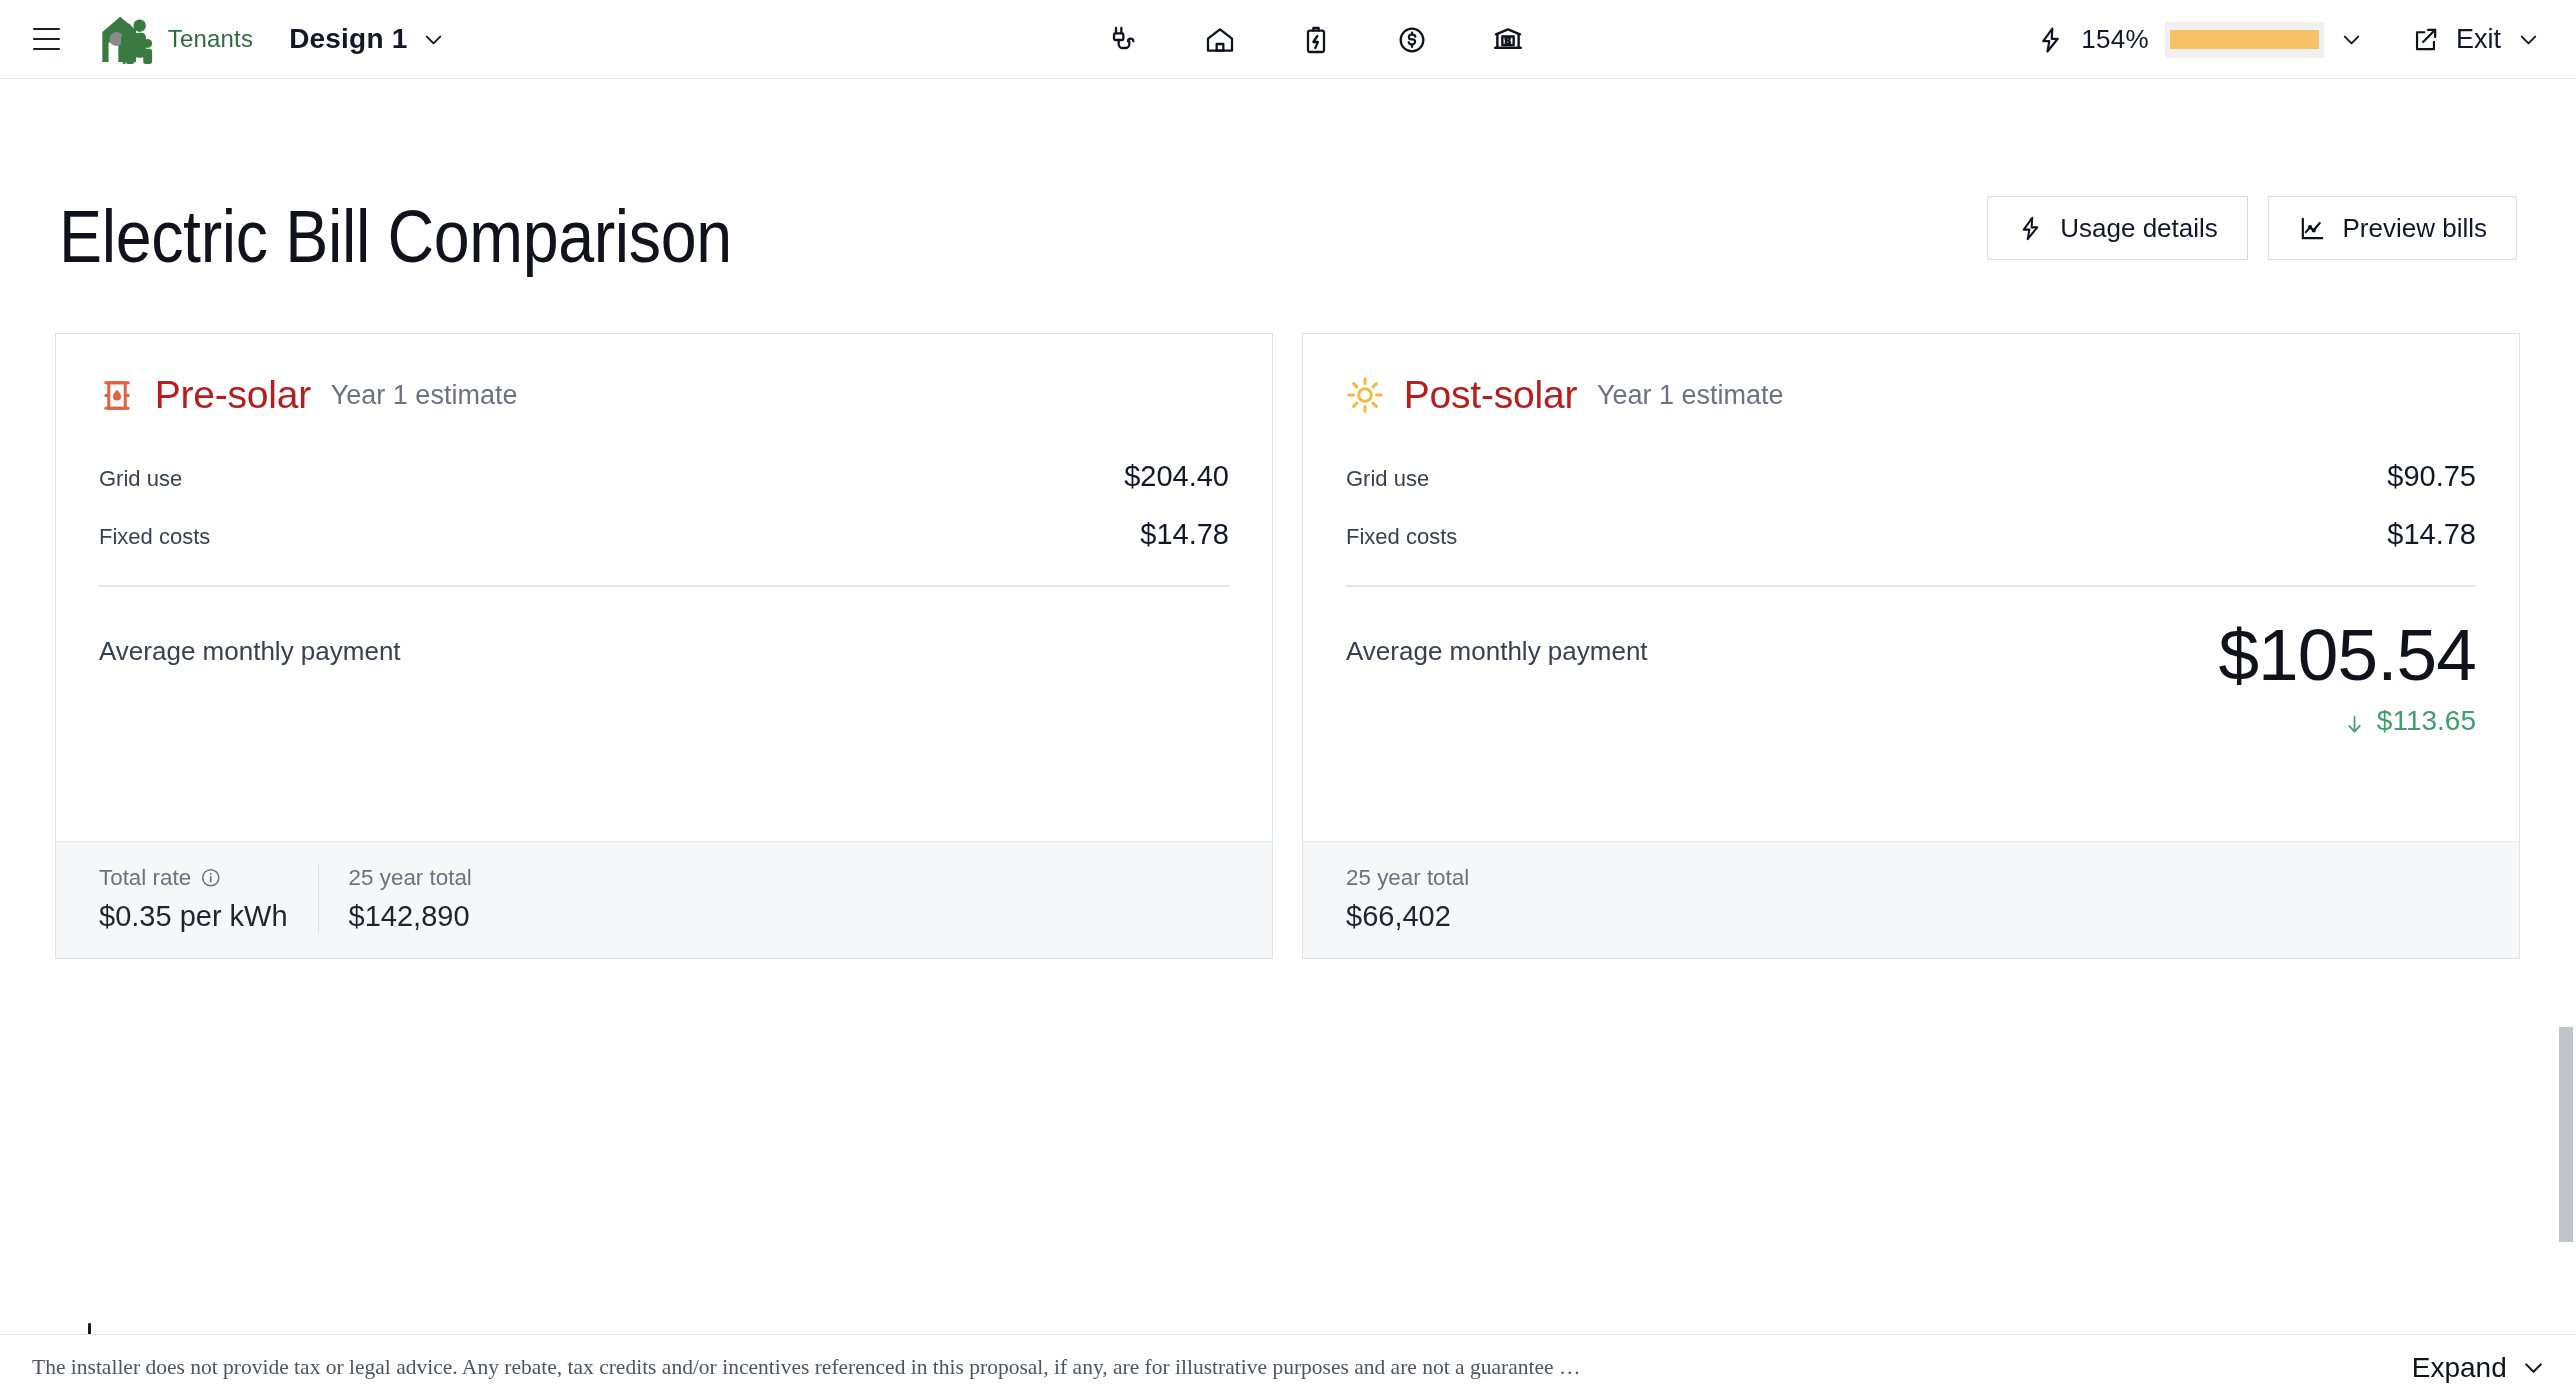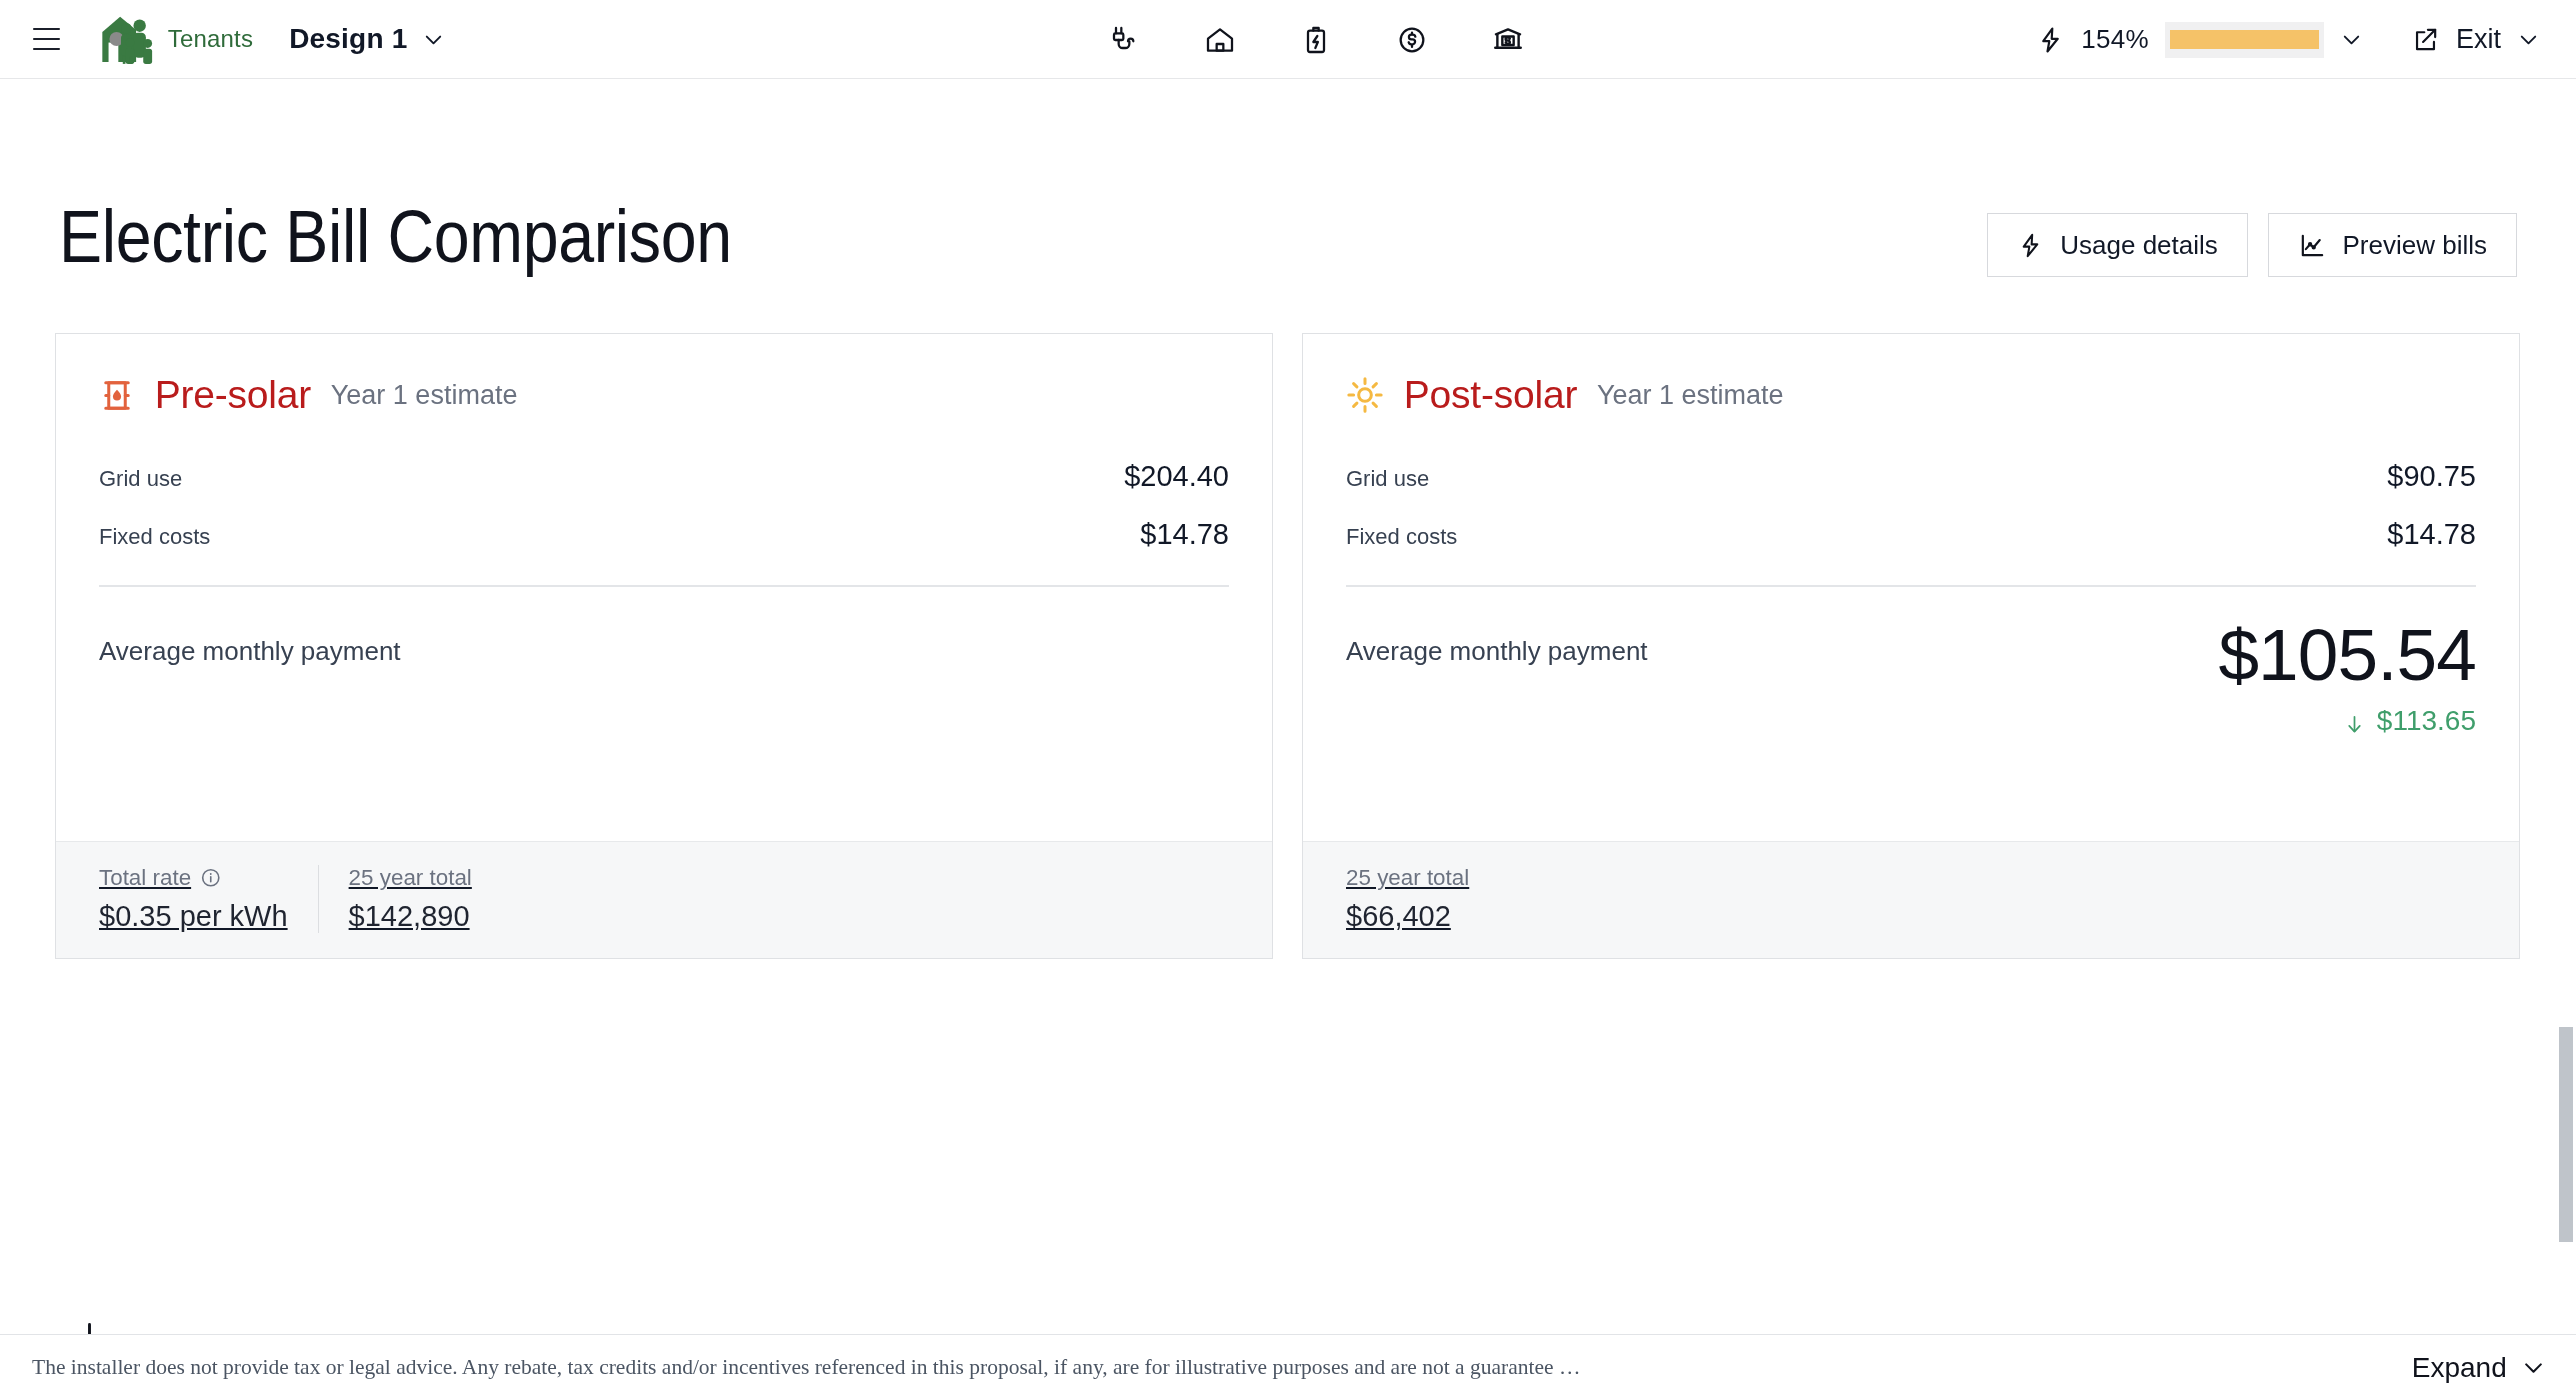--- a/index.html
+++ b/index.html
@@ -62,21 +62,21 @@
   .page-head {
     position: absolute; top: 114px; left: 59px; right: 59px;
     display: flex; align-items: flex-start; justify-content: space-between;
   }
   .page-title {
     font-family: "Liberation Sans Narrow", "Liberation Sans", sans-serif;
     font-size: 75px; font-weight: 400; letter-spacing: -0.4px; color: #10131c;
     transform: scaleX(.86); transform-origin: left center;
     white-space: nowrap;
   }
-  .head-actions { display: flex; gap: 19.7px; margin-top: 20px; }
+  .head-actions { display: flex; gap: 19.7px; margin-top: 3px; }
   .btn {
     height: 64px; padding: 0 29px; background: #fff;
     border: 1.8px solid #d7d9dd; display: flex; align-items: center;
     gap: 16px; cursor: pointer; font-size: 26px; color: #111827;
   }
 
   
   .cards {
     position: absolute; top: 254px; left: 55px;
     width: 2465px; display: flex; gap: 29px;
@@ -108,21 +108,21 @@
   .avg-amt {
     font-family: "Liberation Sans Narrow", "Liberation Sans", sans-serif;
     font-size: 73px; font-weight: 400; color: #10131c; letter-spacing: -0.9px;
     line-height: 1.02;
   }
   .savings { display: flex; align-items: flex-end; justify-content: flex-end; gap: 10.7px; margin-top: 12.5px; }
   .savings .amt { font-size: 28px; color: #3f9e6b; }
 
   .card-foot {
     background: #f6f7f8; border-top: 1.8px solid #e7e9eb;
-    padding: 23px 43px 25px 43px; display: flex; align-items: stretch; gap: 0; text-decoration: underline;
+    padding: 23px 43px 25px 43px; display: flex; align-items: stretch; gap: 0;
   }
   .foot-cell { padding-right: 30px; }
   .foot-cell + .foot-cell { border-left: 1.8px solid #dcdee1; padding-left: 30px; padding-right: 0; }
   .foot-k { font-size: 22.4px; color: #6b7280; display: flex; align-items: center; gap: 9px; margin-bottom: 9px; }
   .foot-v { font-size: 29px; color: #1f2430; }
 
   
   .scroll-hint { position: absolute; left: 70px; top: 1239px; cursor: pointer; }
 
   

